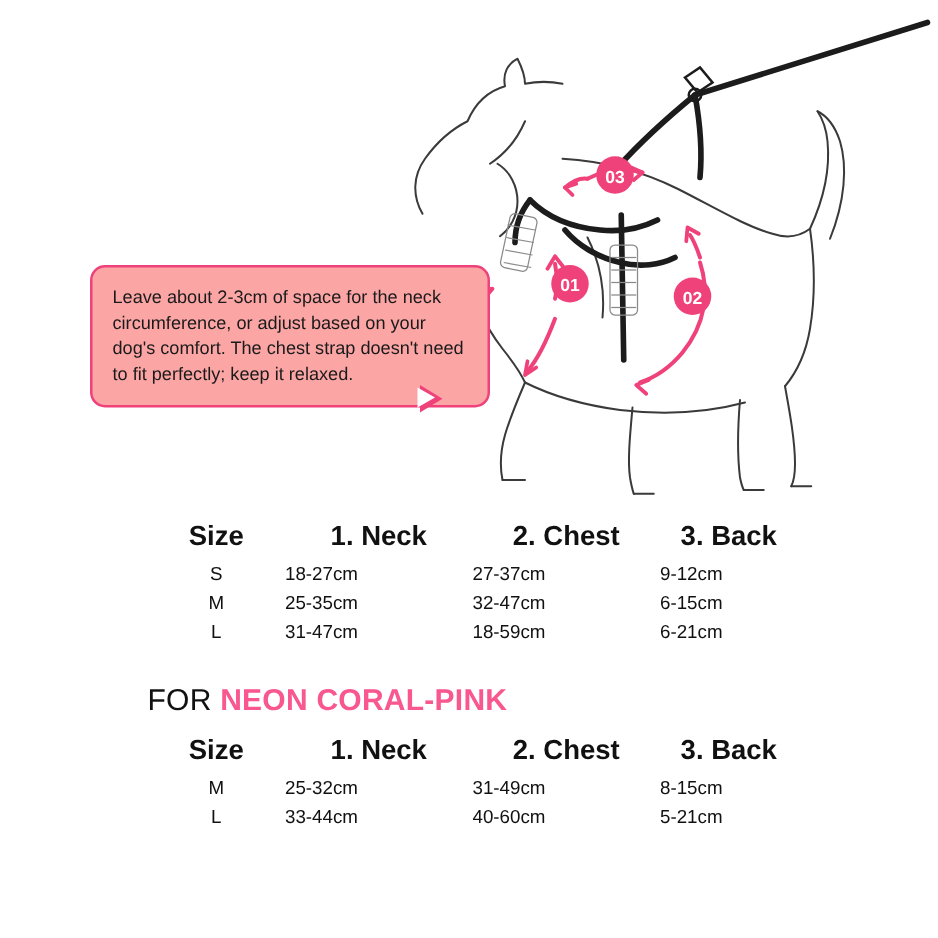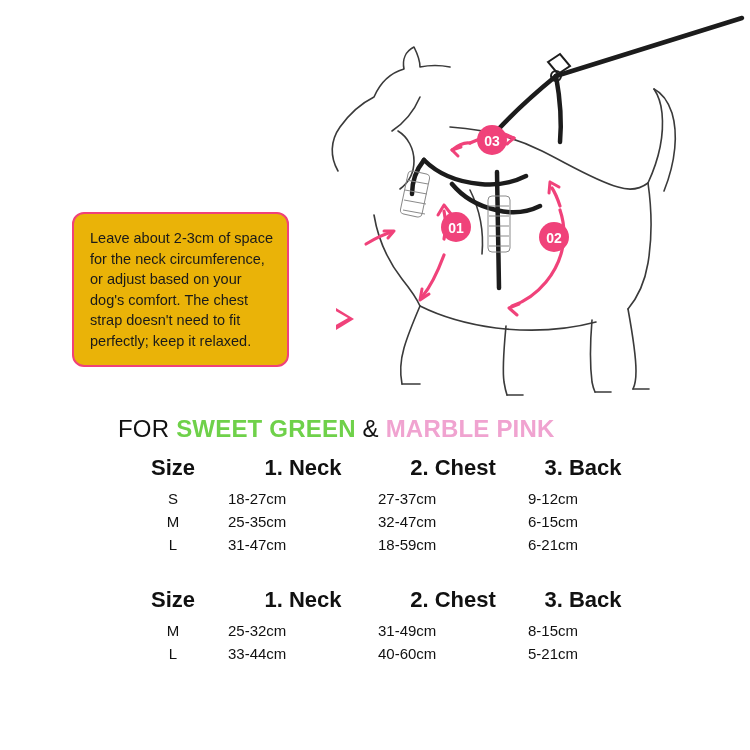--- a/index.html
+++ b/index.html
@@ -31,24 +31,24 @@
   }
   #illustration svg {
     display: block;
   }
 
   
   #callout {
     position: absolute;
     left: 72px;
     top: 212px;
-    width: 217px;
+    width: 320px;
     border: 2px solid #f0427a;
     border-radius: 12px;
-    background: #eab308;
+    background: #fca5a5;
     box-sizing: border-box;
     padding: 14px 14px 14px 16px;
   }
   #callout p {
     margin: 0;
     font-size: 14.5px;
     line-height: 1.42;
     color: #1a1a1a;
   }
   
@@ -241,21 +241,20 @@
 
   <div id="callout">
     <p>Leave about 2-3cm of space for the neck circumference, or adjust based on your dog's comfort. The chest strap doesn't need to fit perfectly; keep it relaxed.</p>
   </div>
   <div id="callout-tail-outer"></div>
   <div id="callout-tail-inner"></div>
 
   <div id="tables">
 
     <div class="table-block">
-      <h2 class="table-title"><span class="title-plain">FOR </span><span class="title-green">SWEET GREEN</span><span class="title-plain"> &amp; </span><span class="title-pink">MARBLE PINK</span></h2>
       <table class="size-table">
         <thead>
           <tr>
             <th class="col-size">Size</th>
             <th class="col-neck">1. Neck</th>
             <th class="col-chest">2. Chest</th>
             <th class="col-back">3. Back</th>
           </tr>
         </thead>
         <tbody>
@@ -277,20 +276,21 @@
             <td class="col-chest">18-59cm</td>
             <td class="col-back">6-21cm</td>
           </tr>
         </tbody>
       </table>
     </div>
 
     <div class="spacer-block"></div>
 
     <div class="table-block">
+      <h2 class="table-title"><span class="title-plain">FOR </span><span class="title-coral">NEON CORAL-PINK</span></h2>
       <table class="size-table">
         <thead>
           <tr>
             <th class="col-size">Size</th>
             <th class="col-neck">1. Neck</th>
             <th class="col-chest">2. Chest</th>
             <th class="col-back">3. Back</th>
           </tr>
         </thead>
         <tbody>

